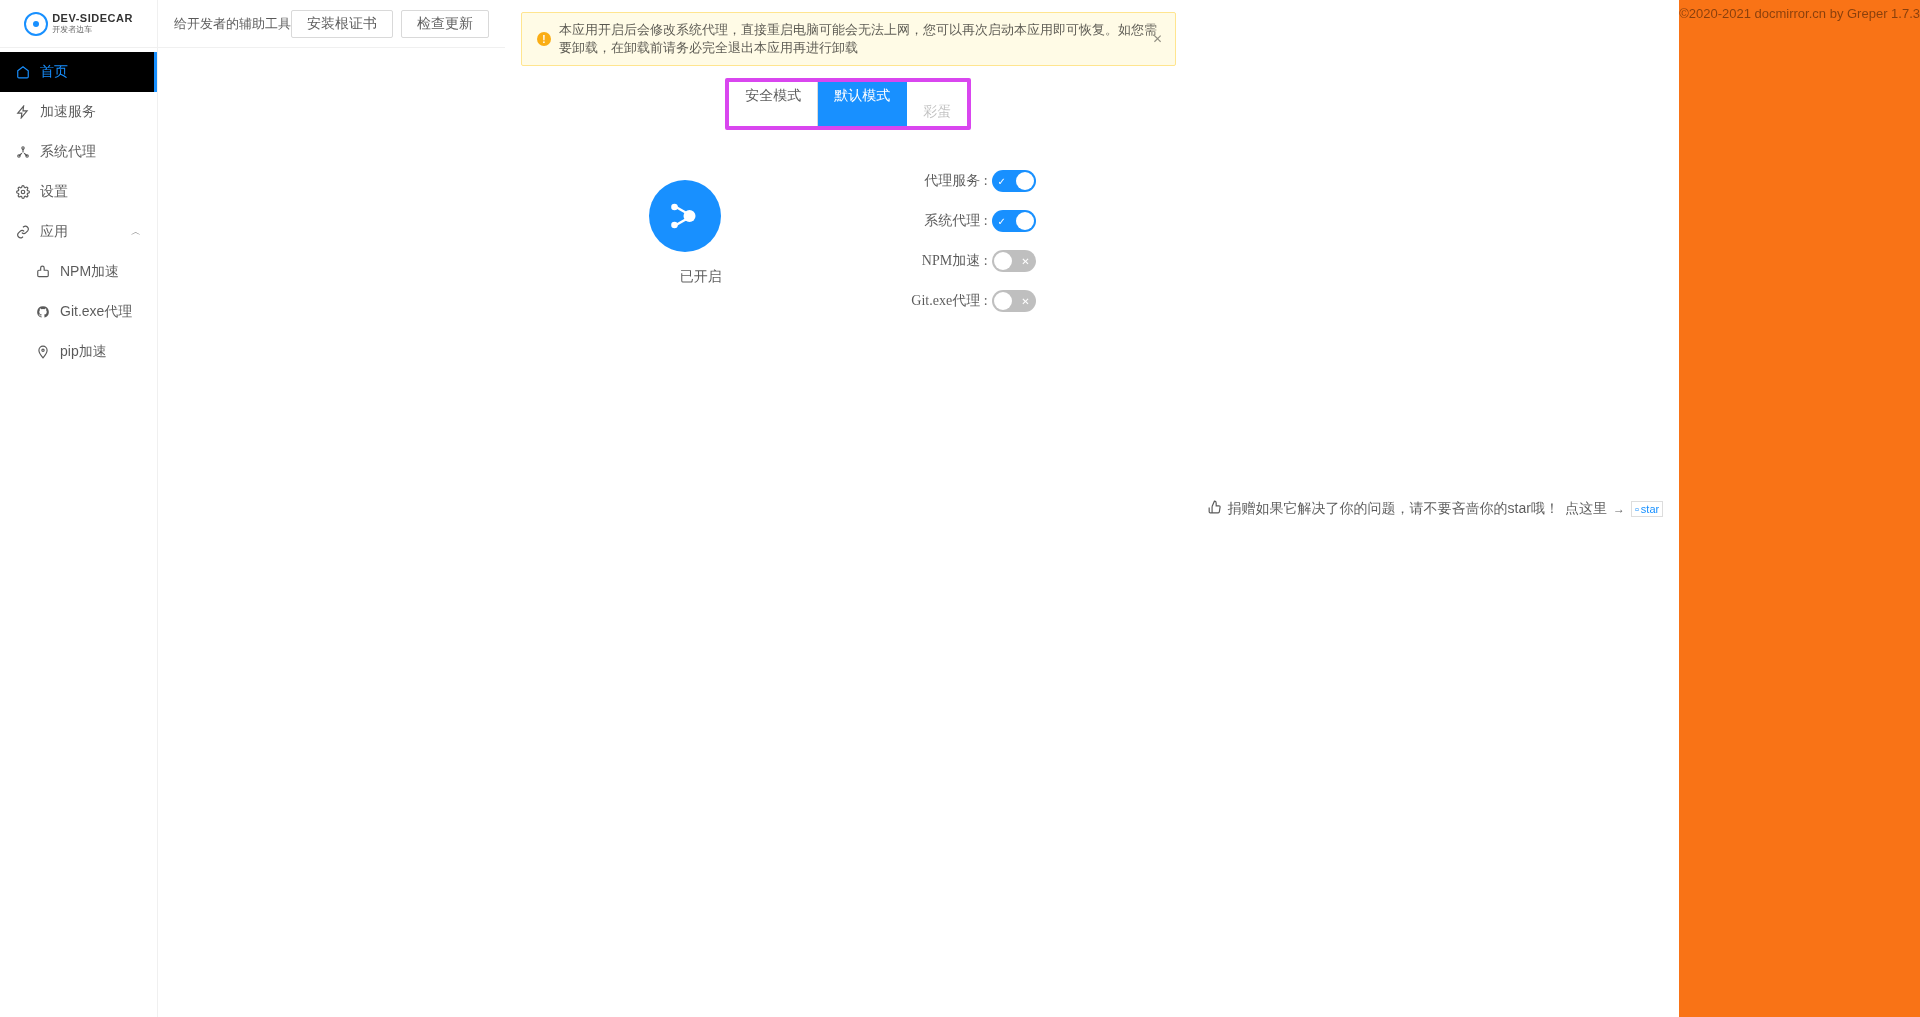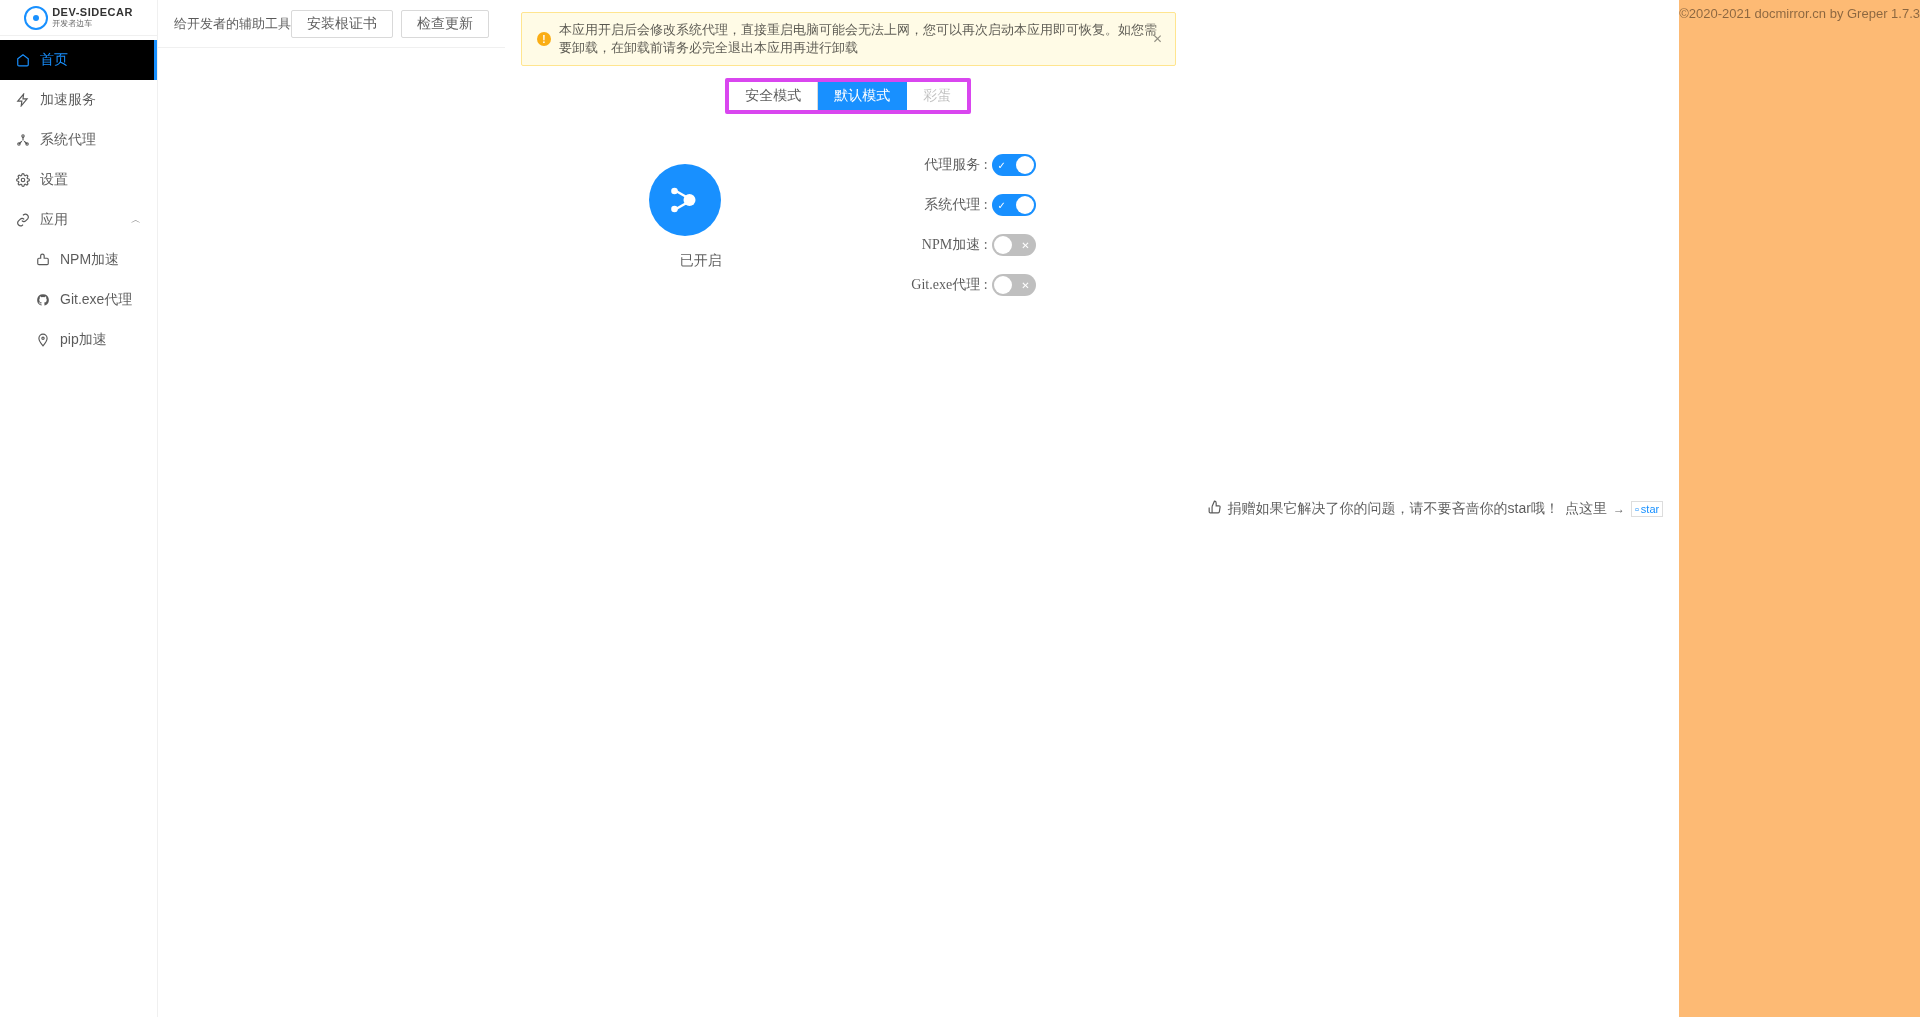--- a/index.html
+++ b/index.html
@@ -2,21 +2,21 @@
 <html><head>
 <meta charset="utf-8">
 <style>
 * { margin: 0; padding: 0; box-sizing: border-box; }
 body { font-family: -apple-system, BlinkMacSystemFont, "Segoe UI", "PingFang SC", "Hiragino Sans GB", "Microsoft YaHei", sans-serif; font-size: 14px; color: rgba(0,0,0,0.65); background: #fff; }
 
 .layout { display: flex; height: 100vh; }
 
 
 .sidebar { width: 158px; border-right: 1px solid #f0f0f0; display: flex; flex-direction: column; }
-.logo { height: 36px; display: flex; align-items: center; justify-content: center; border-bottom: 1px solid #f0f0f0; }
+.logo { height: 48px; display: flex; align-items: center; justify-content: center; border-bottom: 1px solid #f0f0f0; }
 .logo-img { display: flex; align-items: center; gap: 4px; }
 .logo-icon { width: 24px; height: 24px; border: 2px solid #1890ff; border-radius: 50%; position: relative; display: flex; align-items: center; justify-content: center; }
 .logo-icon::before { content: ''; width: 6px; height: 6px; background: #1890ff; border-radius: 50%; }
 .logo-text { font-size: 11px; font-weight: bold; color: #333; letter-spacing: 0.5px; }
 .logo-sub { font-size: 8px; color: #666; }
 
 .menu { flex: 1; padding: 4px 0; }
 .menu-item { height: 40px; display: flex; align-items: center; padding: 0 16px; cursor: pointer; color: rgba(0,0,0,0.65); gap: 10px; position: relative; }
 .menu-item.active { background: #000000; color: #1890ff; }
 .menu-item.active::after { content: ''; position: absolute; right: 0; top: 0; bottom: 0; width: 3px; background: #1890ff; }
@@ -34,21 +34,21 @@
 .content { flex: 1; padding: 12px 16px; display: flex; flex-direction: column; overflow: auto; }
 
 .alert { background: #fffbe6; border: 1px solid #ffe58f; border-radius: 2px; padding: 8px 15px; display: flex; align-items: center; gap: 8px; margin-bottom: 12px; position: relative; }
 .alert-icon { width: 14px; height: 14px; background: #faad14; border-radius: 50%; color: #fff; display: flex; align-items: center; justify-content: center; font-size: 10px; font-weight: bold; flex-shrink: 0; }
 .alert-text { flex: 1; font-size: 13px; color: rgba(0,0,0,0.65); }
 .alert-close { position: absolute; right: 12px; color: rgba(0,0,0,0.45); cursor: pointer; font-size: 12px; }
 
 .mode-tabs { display: flex; justify-content: center; margin-bottom: 30px; }
 .mode-tabs-inner { display: flex; border: 4px solid #d946ef; border-radius: 2px; overflow: hidden; text-align: center; }
 .mode-tab { padding: 5px 16px; cursor: pointer; font-size: 14px; border-right: 1px solid #d9d9d9; background: #fff; }
-.mode-tab:last-child { border-right: none; }
+.mode-tab:last-child { border-right: none; margin-top: 16px; }
 .mode-tab.active { background: #1890ff; color: #fff; border-color: #1890ff; }
 .mode-tab.disabled { color: rgba(0,0,0,0.25); cursor: not-allowed; }
 
 .body-row { display: flex; flex: 1; }
 .status-col { flex: 0 0 50%; display: flex; flex-direction: column; align-items: center; padding-top: 20px; }
 .status-circle { width: 72px; height: 72px; background: #1890ff; border-radius: 50%; display: flex; align-items: center; justify-content: center; margin-bottom: 16px; }
 .status-circle svg { width: 36px; height: 36px; }
 .status-text { color: rgba(0,0,0,0.65); font-size: 14px; margin-left: 32px; }
 
 .switches-col { flex: 0 0 50%; padding-top: 10px; padding-right: 140px; }
@@ -67,21 +67,21 @@
 .switch.off .switch-inner { right: 6px; }
 
 .footer-bar { display: flex; align-items: center; padding: 10px 16px; font-size: 14px; }
 .donate { display: flex; align-items: center; gap: 6px; cursor: pointer; color: rgba(0,0,0,0.65); }
 .footer-right { margin-left: auto; display: flex; align-items: center; gap: 6px; color: rgba(0,0,0,0.65); }
 .footer-link { color: rgba(0,0,0,0.65); cursor: pointer; }
 .arrow-icon { font-size: 12px; }
 .star-img { color: #1890ff; border: 1px solid #ddd; padding: 1px 3px; font-size: 11px; display: inline-flex; align-items: center; }
 .star-img::before { content: '▫'; margin-right: 2px; }
 
-.copyright { text-align: center; padding: 6px 0 10px; font-size: 13px; color: rgba(0,0,0,0.45); background: #fdba74; }
+.copyright { text-align: center; padding: 6px 0 10px; font-size: 13px; color: rgba(0,0,0,0.45); background: #f97316; }
 </style>
 </head>
 <body>
 
 <div class="layout">
   <aside class="sidebar">
     <div class="logo">
       <div class="logo-img">
         <div class="logo-icon"></div>
         <div>

